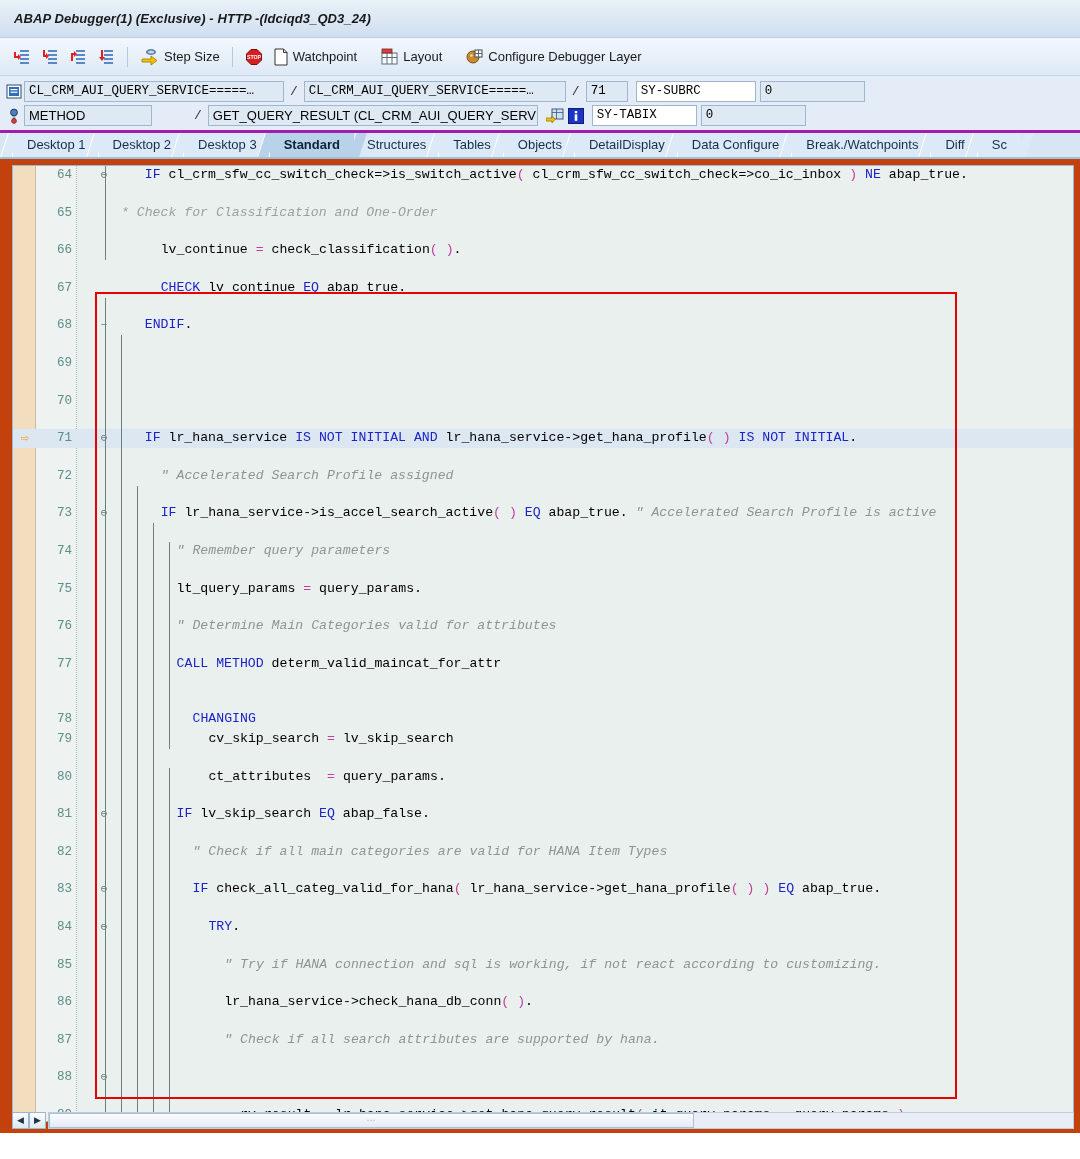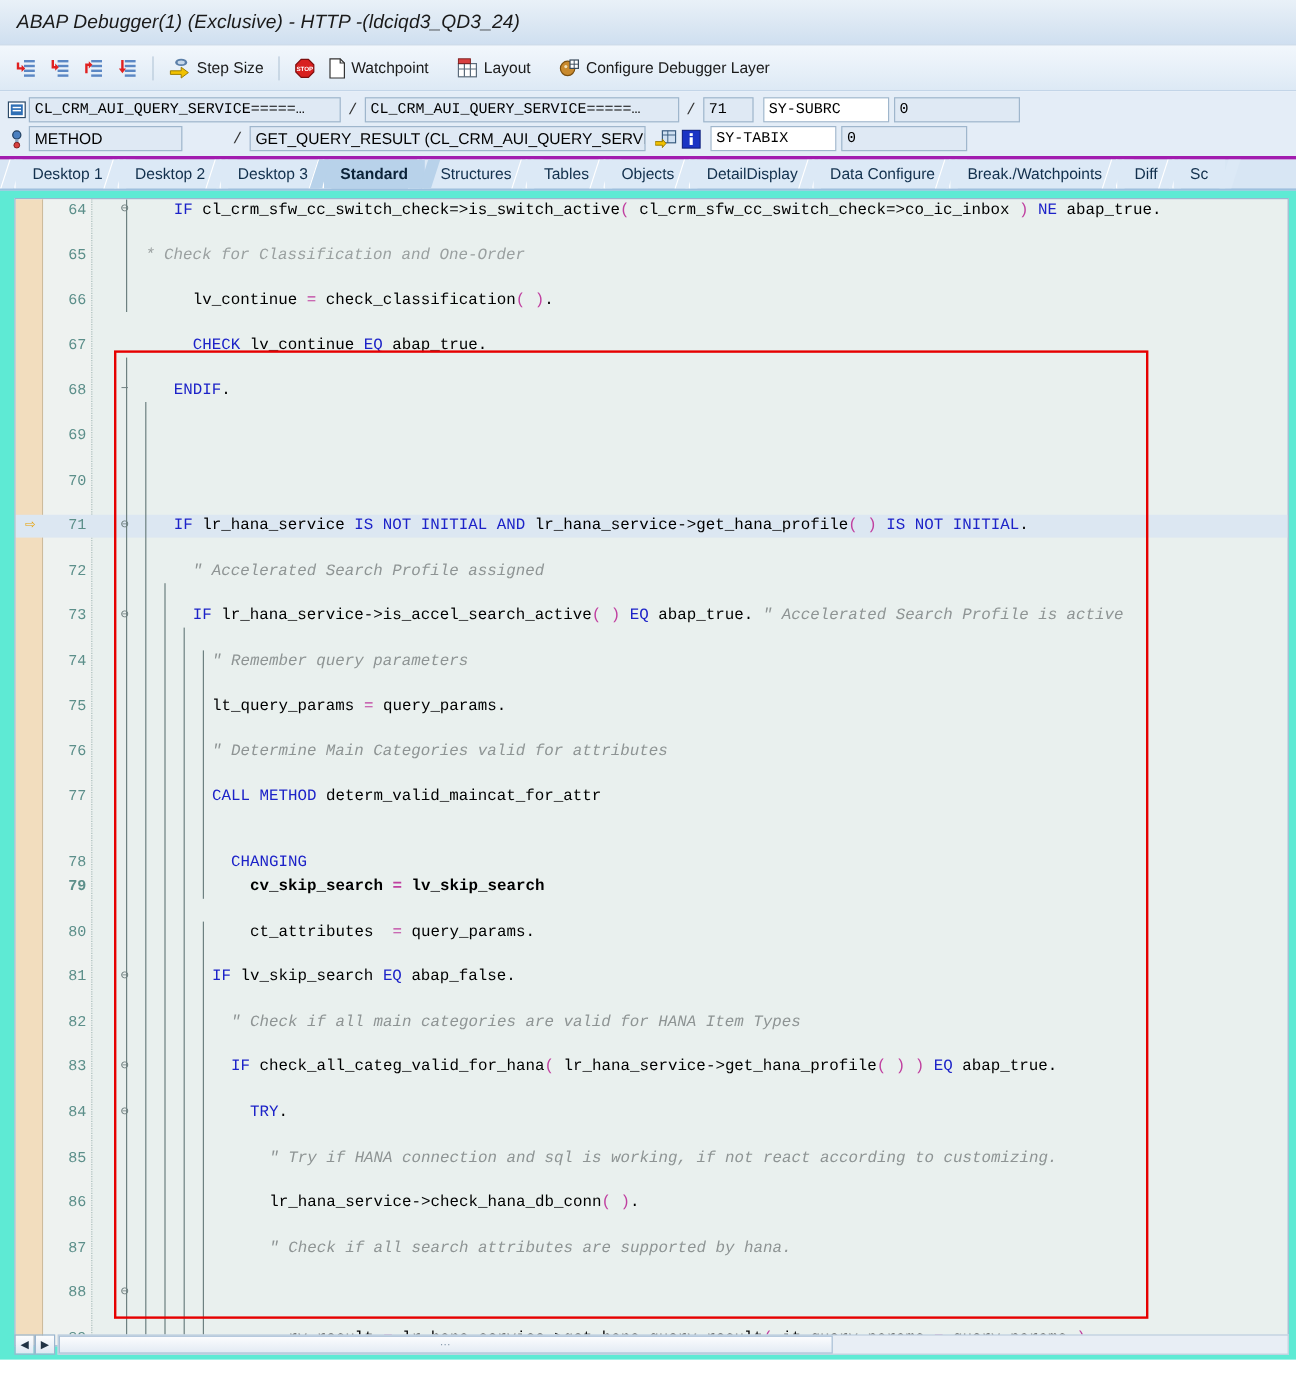--- a/index.html
+++ b/index.html
@@ -21,23 +21,23 @@
   #titlebar {
     height: 38px;
     background: linear-gradient(to bottom, #e9f1f8 0%, #dbe7f3 55%, #cfdff0 100%);
     border-bottom: 1px solid #b9cde2;
     display: flex;
     align-items: center;
     padding-left: 14px;
     box-sizing: border-box;
   }
   #titlebar .title {
-    font-weight: normal;
+    font-weight: bold;
     font-style: italic;
-    font-size: 16px;
+    font-size: 13px;
     color: #1a1a1a;
     letter-spacing: 0.1px;
     white-space: nowrap;
   }
 
   
   #toolbar {
     height: 38px;
     background: linear-gradient(to bottom, #f2f7fc 0%, #e6eff8 60%, #dde9f5 100%);
     border-bottom: 1px solid #c3d5e8;
@@ -155,21 +155,21 @@
     background: #dce9f6;
     transform: skewX(-18deg);
   }
   .tab.active { background: #b8d2ea; font-weight: bold; color: #0b2238; }
   .tab.active::before { background: #b8d2ea; }
   .tab.active::after { background: #b8d2ea; }
 
   
   #codewrap {
     position: relative;
-    background: #5eead4;
+    background: #c2410c;
     height: 974px;
     box-sizing: border-box;
     padding: 6px 0 0 0;
   }
   #codeframe {
     position: relative;
     margin: 0 6px 0 12px;
     border: 1px solid #9bb6cf;
     border-top: 1px solid #9bb6cf;
     background: #e9f0ee;
@@ -429,21 +429,21 @@
         <rect x="3" y="3" width="10" height="9" fill="#2f6fb5"></rect>
         <rect x="4.5" y="5" width="7" height="1.2" fill="#ffffff"></rect>
         <rect x="4.5" y="7.6" width="7" height="1.2" fill="#ffffff"></rect>
       </svg>
     </span>
     <div class="inp" style="width:260px;">CL_CRM_AUI_QUERY_SERVICE=====…</div>
     <span class="slash">/</span>
     <div class="inp" style="width:262px;">CL_CRM_AUI_QUERY_SERVICE=====…</div>
     <span class="slash">/</span>
     <div class="inp" style="width:42px;">71</div>
-    <div class="inp white" style="width:105px;margin-left:8px;">SY-SUBRC</div>
+    <div class="inp white" style="width:120px;margin-left:8px;">SY-SUBRC</div>
     <div class="inp" style="width:105px;margin-left:4px;">0</div>
   </div>
 
   <div class="frow">
     <span class="fico">
       <svg width="16" height="16" viewBox="0 0 16 16">
         <circle cx="8" cy="4.5" r="3.4" fill="#4a7fbf" stroke="#1f3d5e" stroke-width="1"></circle>
         <rect x="6.6" y="8" width="2.8" height="4" fill="#8fa9c4"></rect>
         <circle cx="8" cy="13" r="2.4" fill="#d84040" stroke="#7d1f1f" stroke-width="0.8"></circle>
       </svg>
@@ -500,21 +500,21 @@
         <div class="cl" style="top: 94px;"><span class="ln">69</span><span class="src" style="left: 100px;"></span></div>
         <div class="cl" style="top: 112.8px;"><span class="ln">70</span></div>
         <div class="cl cur" style="top: 131.6px;"><span class="curarrow">⇨</span><span class="ln">71</span><span class="fold">⊖</span><span class="src" style="left: 131.8px;"><span class="kw">IF</span> <span class="plain">lr_hana_service</span> <span class="kw">IS</span> <span class="kw">NOT</span> <span class="kw">INITIAL</span> <span class="kw">AND</span> <span class="plain">lr_hana_service</span><span class="plain">-&gt;</span><span class="plain">get_hana_profile</span><span class="op">(</span> <span class="op">)</span> <span class="kw">IS</span> <span class="kw">NOT</span> <span class="kw">INITIAL</span><span class="plain">.</span></span></div>
         <div class="cl" style="top: 150.4px;"><span class="ln">72</span><span class="src" style="left: 147.7px;"><span class="cmt2">" Accelerated Search Profile assigned</span></span></div>
         <div class="cl" style="top: 169.2px;"><span class="ln">73</span><span class="fold">⊖</span><span class="src" style="left: 147.7px;"><span class="kw">IF</span> <span class="plain">lr_hana_service</span><span class="plain">-&gt;</span><span class="plain">is_accel_search_active</span><span class="op">(</span> <span class="op">)</span> <span class="kw">EQ</span> <span class="plain">abap_true</span><span class="plain">.</span> <span class="cmt2">" Accelerated Search Profile is active</span></span></div>
         <div class="cl" style="top: 188px;"><span class="ln">74</span><span class="src" style="left: 163.6px;"><span class="cmt2">" Remember query parameters</span></span></div>
         <div class="cl" style="top: 206.8px;"><span class="ln">75</span><span class="src" style="left: 163.6px;"><span class="plain">lt_query_params</span> <span class="op">=</span> <span class="plain">query_params</span><span class="plain">.</span></span></div>
         <div class="cl" style="top: 225.6px;"><span class="ln">76</span><span class="src" style="left: 163.6px;"><span class="cmt2">" Determine Main Categories valid for attributes</span></span></div>
         <div class="cl" style="top: 244.4px;"><span class="ln">77</span><span class="src" style="left: 163.6px;"><span class="kw">CALL</span> <span class="kw">METHOD</span> <span class="plain">determ_valid_maincat_for_attr</span></span></div>
         <div class="cl" style="top: 281px; padding-left: 20px;"><span class="ln">78</span><span class="src" style="left: 179.5px;"><span class="kw">CHANGING</span></span></div>
-        <div class="cl" style="top: 282px; font-weight: bold;"><span class="ln">79</span><span class="src" style="left: 195.4px;"><span class="plain">cv_skip_search</span> <span class="op">=</span> <span class="plain">lv_skip_search</span></span></div>
+        <div class="cl" style="top: 282px;"><span class="ln">79</span><span class="src" style="left: 195.4px;"><span class="plain">cv_skip_search</span> <span class="op">=</span> <span class="plain">lv_skip_search</span></span></div>
         <div class="cl" style="top: 300.8px;"><span class="ln">80</span><span class="src" style="left: 195.4px;"><span class="plain">ct_attributes</span>  <span class="op">=</span> <span class="plain">query_params</span><span class="plain">.</span></span></div>
         <div class="cl" style="top: 319.6px;"><span class="ln">81</span><span class="fold">⊖</span><span class="src" style="left: 163.6px;"><span class="kw">IF</span> <span class="plain">lv_skip_search</span> <span class="kw">EQ</span> <span class="plain">abap_false</span><span class="plain">.</span></span></div>
         <div class="cl" style="top: 338.4px;"><span class="ln">82</span><span class="src" style="left: 179.5px;"><span class="cmt2">" Check if all main categories are valid for HANA Item Types</span></span></div>
         <div class="cl" style="top: 357.2px;"><span class="ln">83</span><span class="fold">⊖</span><span class="src" style="left: 179.5px;"><span class="kw">IF</span> <span class="plain">check_all_categ_valid_for_hana</span><span class="op">(</span> <span class="plain">lr_hana_service</span><span class="plain">-&gt;</span><span class="plain">get_hana_profile</span><span class="op">(</span> <span class="op">)</span> <span class="op">)</span> <span class="kw">EQ</span> <span class="plain">abap_true</span><span class="plain">.</span></span></div>
         <div class="cl" style="top: 376px; padding-left: 39px;"><span class="ln">84</span><span class="fold">⊖</span><span class="src" style="left: 195.4px;"><span class="kw">TRY</span><span class="plain">.</span></span></div>
         <div class="cl" style="top: 394.8px;"><span class="ln">85</span><span class="src" style="left: 211.3px;"><span class="cmt2">" Try if HANA connection and sql is working, if not react according to customizing.</span></span></div>
         <div class="cl" style="top: 413.6px;"><span class="ln">86</span><span class="src" style="left: 211.3px;"><span class="plain">lr_hana_service</span><span class="plain">-&gt;</span><span class="plain">check_hana_db_conn</span><span class="op">(</span> <span class="op">)</span><span class="plain">.</span></span></div>
         <div class="cl" style="top: 432.4px;"><span class="ln">87</span><span class="src" style="left: 211.3px;"><span class="cmt2">" Check if all search attributes are supported by hana.</span></span></div>
         <div class="cl" style="top: 451.2px;"><span class="ln">88</span><span class="fold">⊖</span></div>
         <div class="cl" style="top: 470px;"><span class="ln">89</span><span class="src" style="left: 227.2px;"><span class="plain">rv_result</span> <span class="op">=</span> <span class="plain">lr_hana_service</span><span class="plain">-&gt;</span><span class="plain">get_hana_query_result</span><span class="op">(</span> <span class="plain">it_query_params</span> <span class="op">=</span> <span class="plain">query_params</span> <span class="op">)</span><span class="plain">.</span></span></div>

